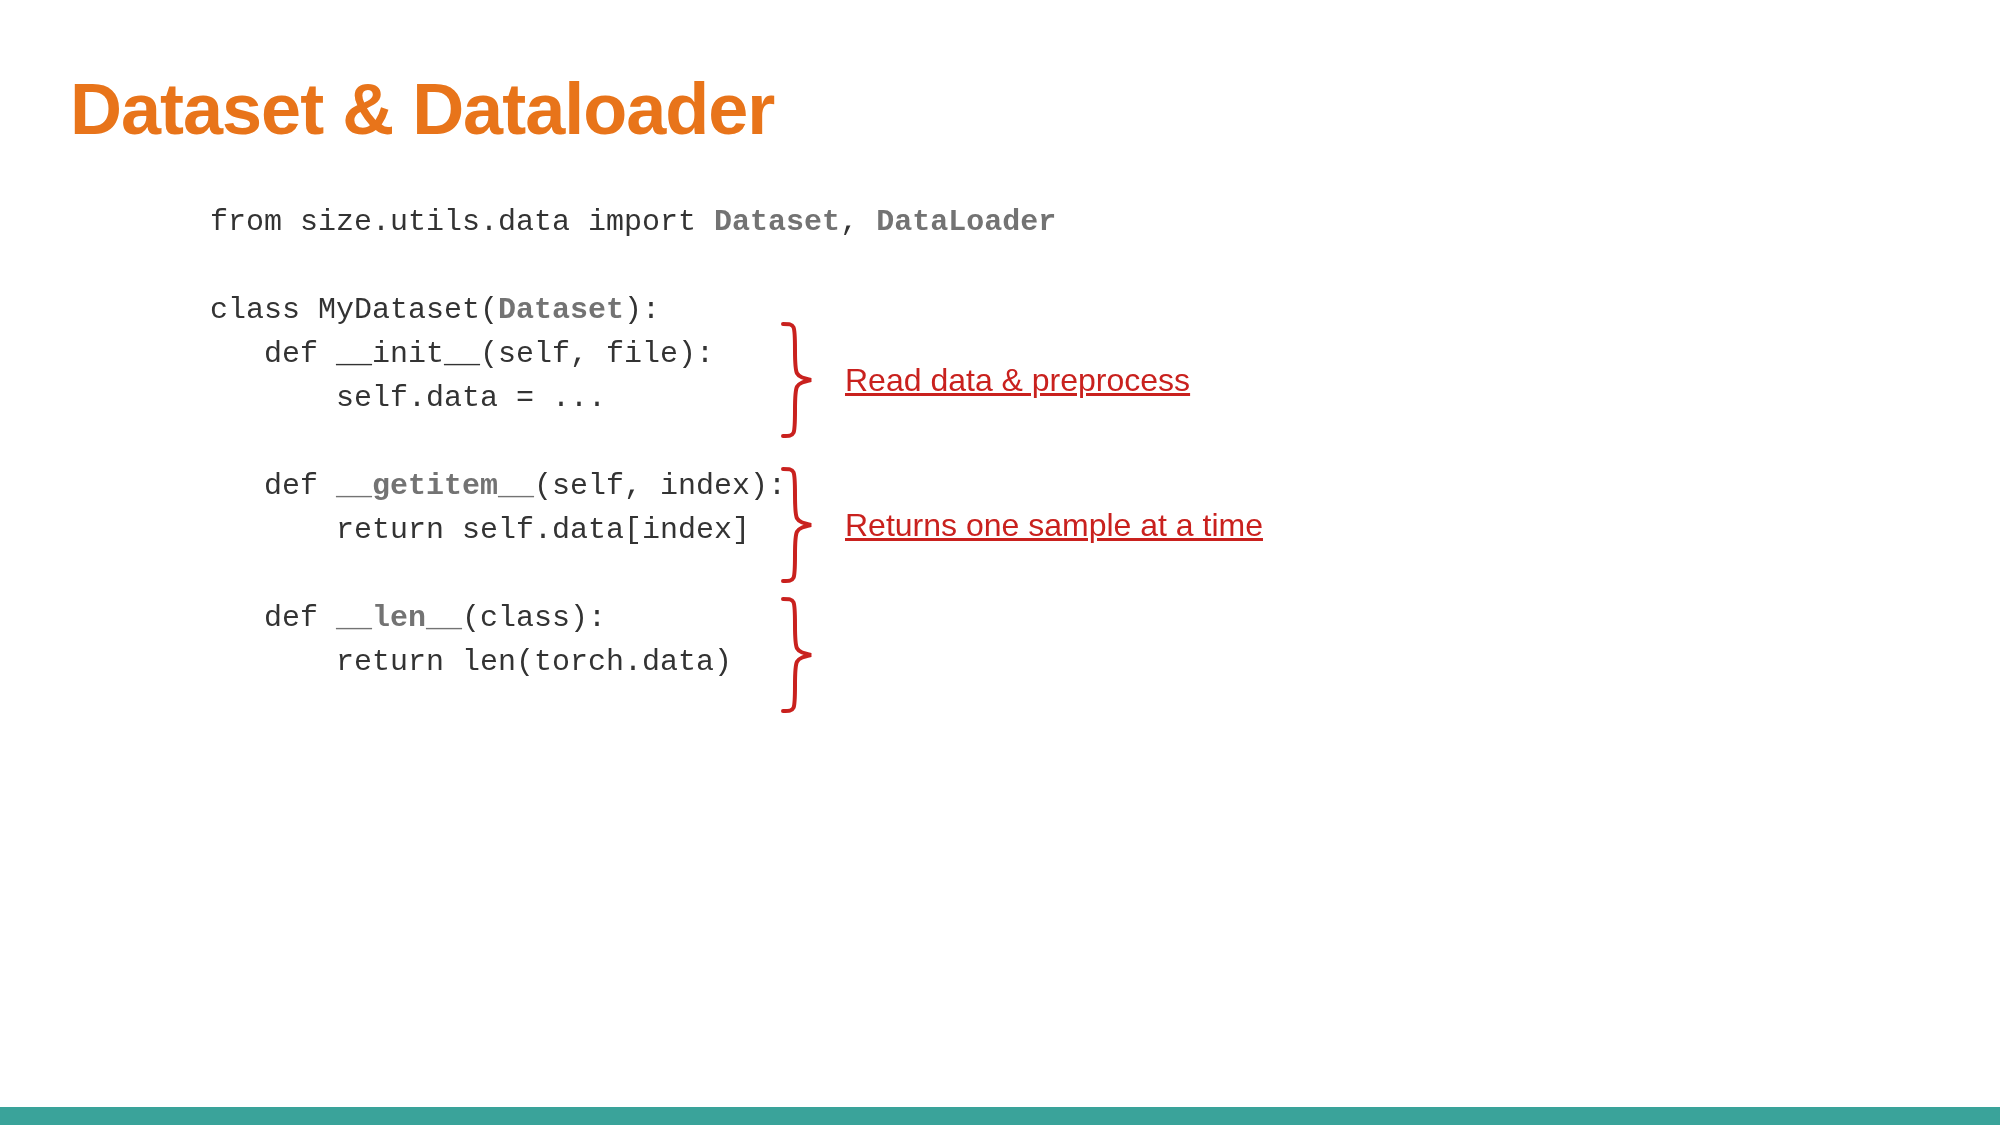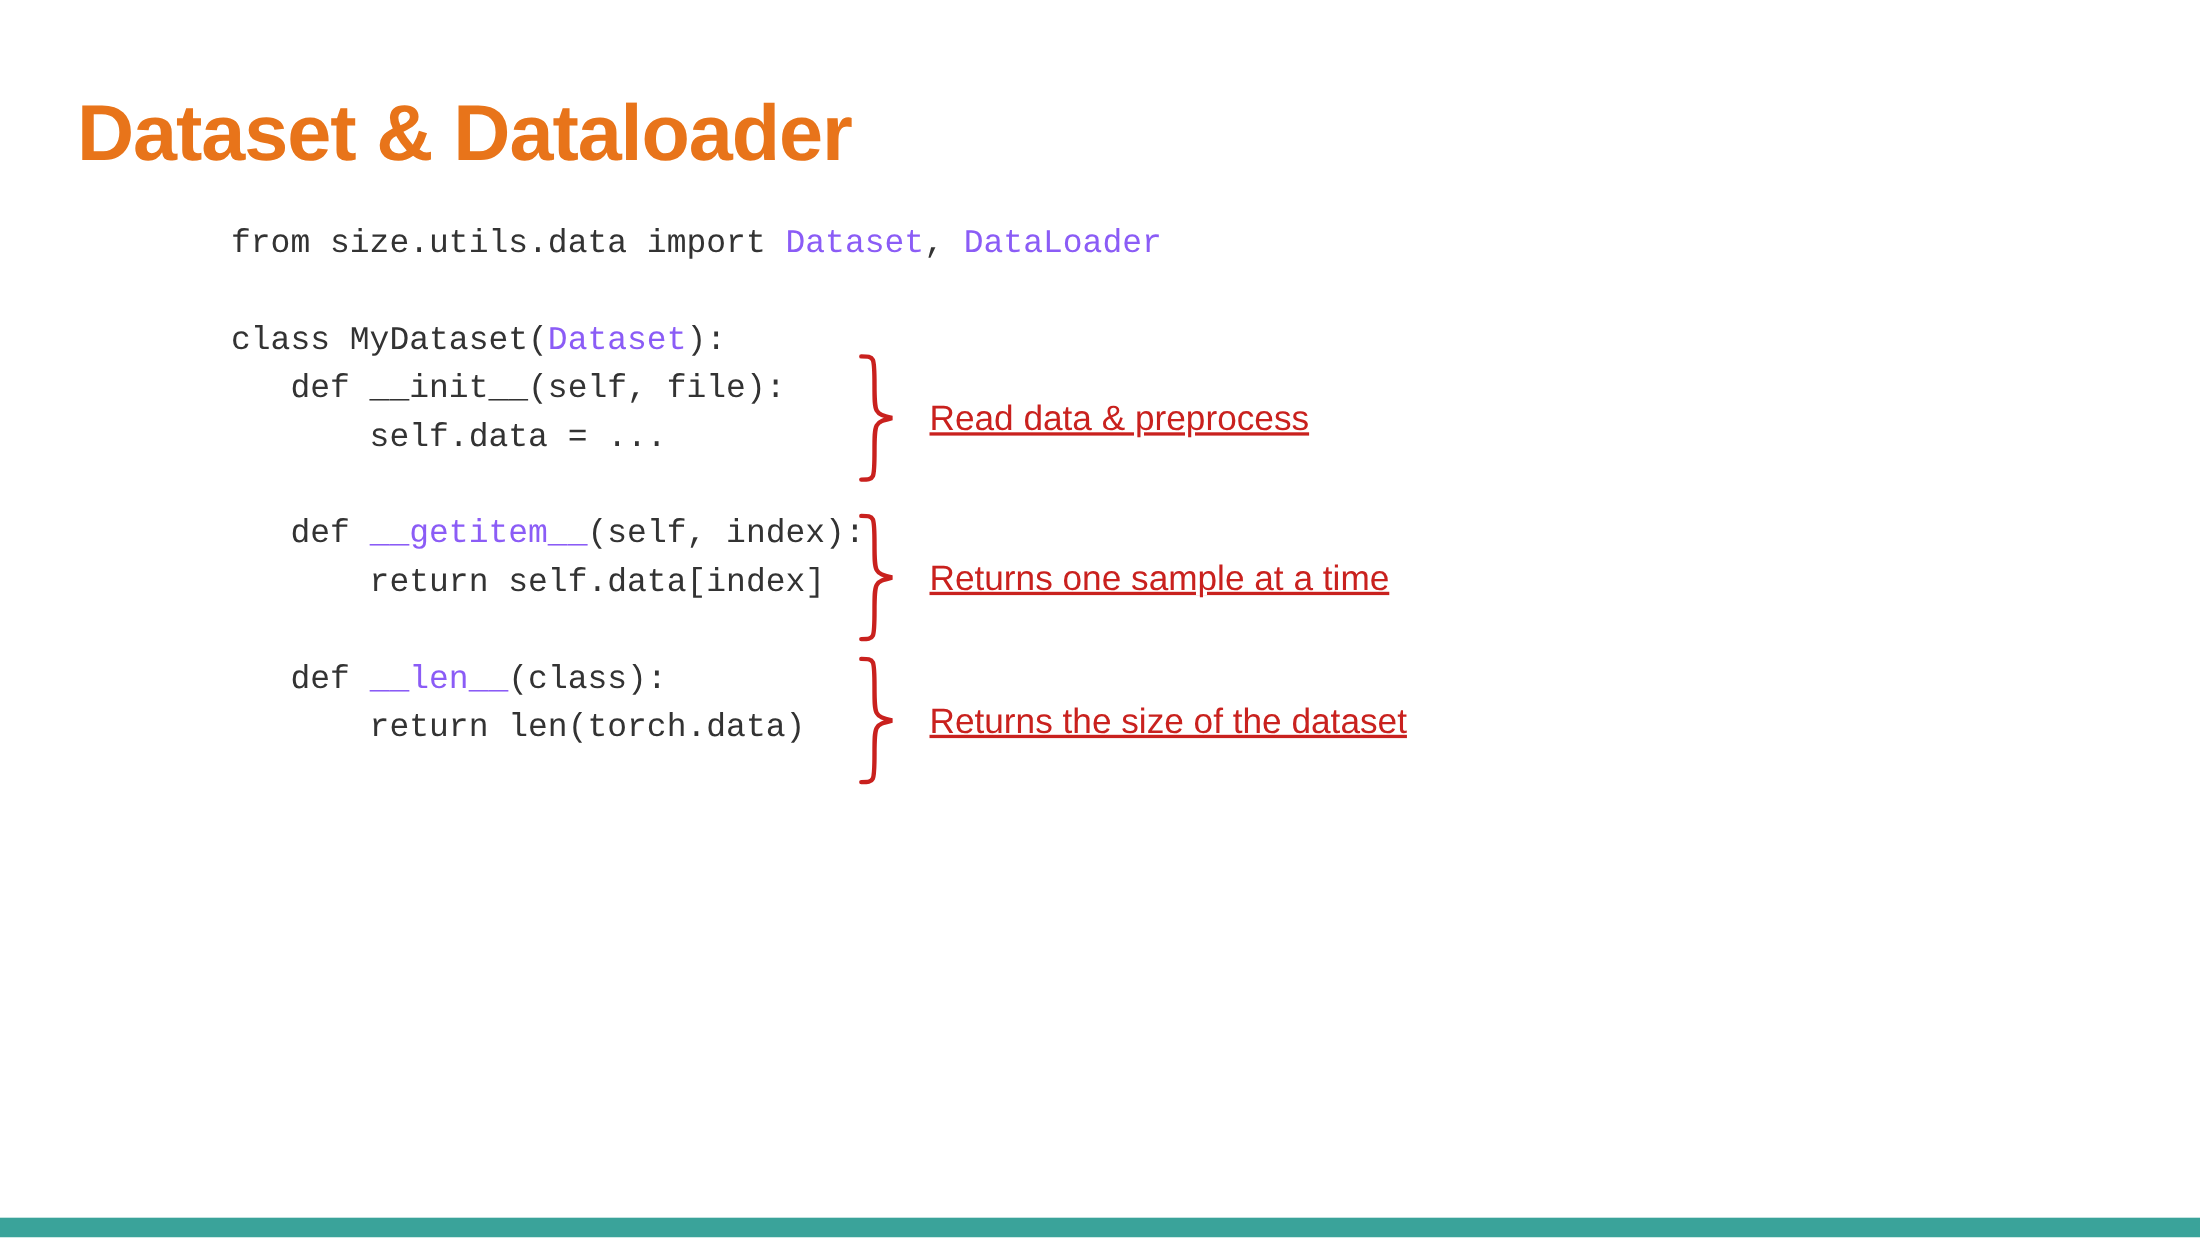--- a/index.html
+++ b/index.html
@@ -8,40 +8,40 @@
     width: 2000px;
     height: 1125px;
     background: #ffffff;
     font-family: "Segoe UI", "Helvetica Neue", Arial, sans-serif;
     position: relative;
     overflow: hidden;
   }
   .title {
     position: absolute;
     left: 70px;
-    top: 80px;
+    top: 68px;
     font-size: 72px;
     font-weight: 700;
     color: #e8741a;
     font-family: "Segoe UI", "Trebuchet MS", Arial, sans-serif;
     letter-spacing: -1px;
   }
   .code-block {
     position: absolute;
     left: 210px;
     top: 200px;
     font-family: "Consolas", "Menlo", "Courier New", monospace;
     font-size: 30px;
     line-height: 44px;
     color: #333;
     white-space: pre;
   }
   .hl {
-    color: #8b5cf6;
-    font-weight: 400;
+    color: #737373;
+    font-weight: 700;
     text-align: center;
   }
   .annotation {
     position: absolute;
     color: #c9211e;
     font-size: 32px;
     display: flex;
     align-items: center;
     font-family: "Segoe UI", "Helvetica Neue", Arial, sans-serif;
     text-decoration: underline;
@@ -89,16 +89,15 @@
   <svg class="brace-svg" width="40" height="120" viewBox="0 0 40 120">
     <path d="M8 4 C20 4 20 4 20 30 C20 56 20 56 36 60 C20 64 20 64 20 90 C20 116 20 116 8 116" fill="none" stroke="#c9211e" stroke-width="4" stroke-linecap="round"></path>
   </svg>
   <span class="ann-text">Returns one sample at a time</span>
 </div>
 
 <div class="annotation" style="left:775px; top:595px;">
   <svg class="brace-svg" width="40" height="120" viewBox="0 0 40 120">
     <path d="M8 4 C20 4 20 4 20 30 C20 56 20 56 36 60 C20 64 20 64 20 90 C20 116 20 116 8 116" fill="none" stroke="#c9211e" stroke-width="4" stroke-linecap="round"></path>
   </svg>
-  <span class="ann-text">Returns the size of the dataset</span>
 </div>
 
 <div class="bottom-bar"></div>
 
 </body></html>

